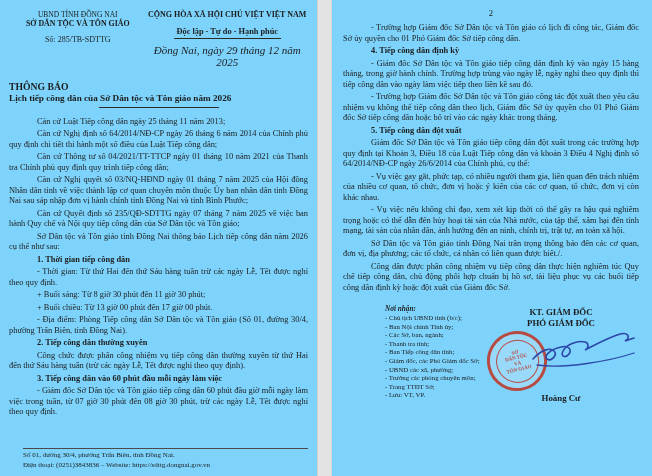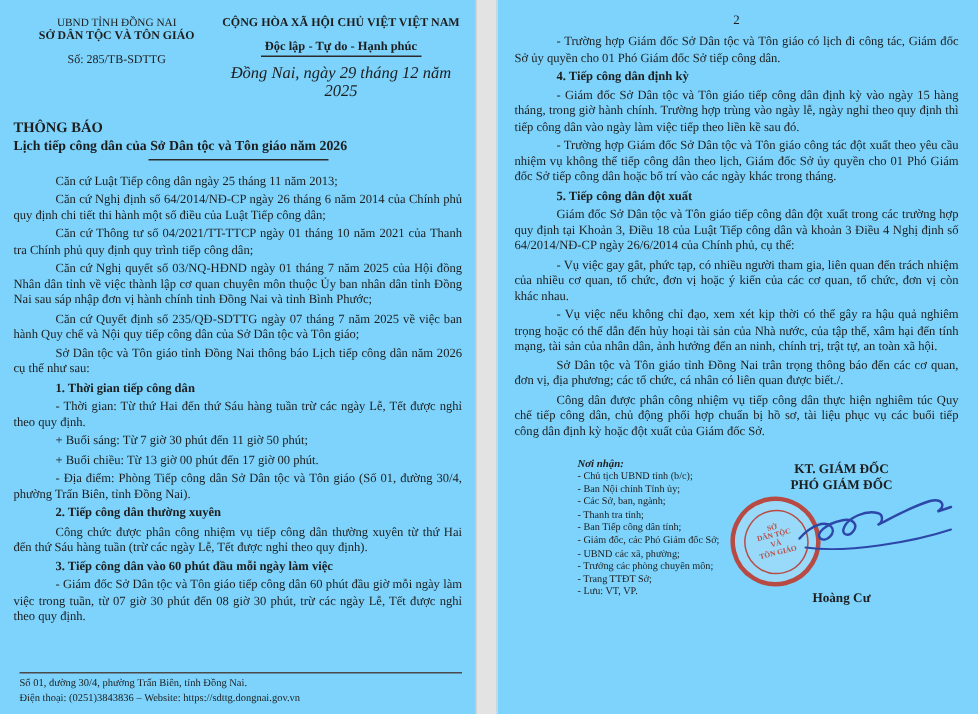--- a/index.html
+++ b/index.html
@@ -28,21 +28,21 @@
   .subtitle{font-size:9.2px;font-weight:bold;line-height:11px;margin-top:1px;}
   .subtitle-rule{width:120px;height:1px;background:#2a2a2a;margin:3px auto 0 auto;}
 
   
   .body1{margin-top:9px;}
   .body2{margin-top:2px;}
   .para{font-size:8.4px;line-height:10.5px;margin:0 0 2px 0;text-align:justify;text-indent:28px;}
   .para.bold{font-weight:bold;}
 
   
-  .p1-footer{position:absolute;left:13px;right:9px;bottom:6px;border-top:1px solid #4a4a4a;
+  .p1-footer{position:absolute;left:23px;right:9px;bottom:6px;border-top:1px solid #4a4a4a;
              padding-top:2px;font-size:7px;line-height:9.5px;}
 
   
   .page-num{text-align:center;font-size:8.6px;line-height:10px;margin-bottom:5px;}
   .sigrow{position:relative;margin-top:12px;height:110px;}
   .recipients{margin-left:42px;width:135px;}
   .recipients-title{font-size:7.2px;font-weight:bold;font-style:italic;line-height:9px;}
   .recipient{font-size:6.8px;line-height:8.6px;}
   .sig-block{position:absolute;top:2px;right:2px;width:152px;text-align:center;}
   .sig-t1,.sig-t2{font-weight:bold;font-size:8.8px;line-height:10.5px;}
@@ -82,21 +82,21 @@
 
     <div class="body1">
       <p class="para">Căn cứ Luật Tiếp công dân ngày 25 tháng 11 năm 2013;</p>
       <p class="para">Căn cứ Nghị định số 64/2014/NĐ-CP ngày 26 tháng 6 năm 2014 của Chính phủ quy định chi tiết thi hành một số điều của Luật Tiếp công dân;</p>
       <p class="para">Căn cứ Thông tư số 04/2021/TT-TTCP ngày 01 tháng 10 năm 2021 của Thanh tra Chính phủ quy định quy trình tiếp công dân;</p>
       <p class="para">Căn cứ Nghị quyết số 03/NQ-HĐND ngày 01 tháng 7 năm 2025 của Hội đồng Nhân dân tỉnh về việc thành lập cơ quan chuyên môn thuộc Ủy ban nhân dân tỉnh Đồng Nai sau sáp nhập đơn vị hành chính tỉnh Đồng Nai và tỉnh Bình Phước;</p>
       <p class="para">Căn cứ Quyết định số 235/QĐ-SDTTG ngày 07 tháng 7 năm 2025 về việc ban hành Quy chế và Nội quy tiếp công dân của Sở Dân tộc và Tôn giáo;</p>
       <p class="para">Sở Dân tộc và Tôn giáo tỉnh Đồng Nai thông báo Lịch tiếp công dân năm 2026 cụ thể như sau:</p>
       <p class="para bold">1. Thời gian tiếp công dân</p>
       <p class="para">- Thời gian: Từ thứ Hai đến thứ Sáu hàng tuần trừ các ngày Lễ, Tết được nghỉ theo quy định.</p>
-      <p class="para">+ Buổi sáng: Từ 7 giờ 30 phút đến 11 giờ 50 phút;</p>
+      <p class="para">+ Buổi sáng: Từ 8 giờ 30 phút đến 11 giờ 30 phút;</p>
       <p class="para">+ Buổi chiều: Từ 13 giờ 00 phút đến 17 giờ 00 phút.</p>
       <p class="para">- Địa điểm: Phòng Tiếp công dân Sở Dân tộc và Tôn giáo (Số 01, đường 30/4, phường Trấn Biên, tỉnh Đồng Nai).</p>
       <p class="para bold">2. Tiếp công dân thường xuyên</p>
       <p class="para">Công chức được phân công nhiệm vụ tiếp công dân thường xuyên từ thứ Hai đến thứ Sáu hàng tuần (trừ các ngày Lễ, Tết được nghỉ theo quy định).</p>
       <p class="para bold">3. Tiếp công dân vào 60 phút đầu mỗi ngày làm việc</p>
       <p class="para">- Giám đốc Sở Dân tộc và Tôn giáo tiếp công dân 60 phút đầu giờ mỗi ngày làm việc trong tuần, từ 07 giờ 30 phút đến 08 giờ 30 phút, trừ các ngày Lễ, Tết được nghỉ theo quy định.</p>
     </div>
 
     <div class="p1-footer">
       <div>Số 01, đường 30/4, phường Trấn Biên, tỉnh Đồng Nai.</div>

